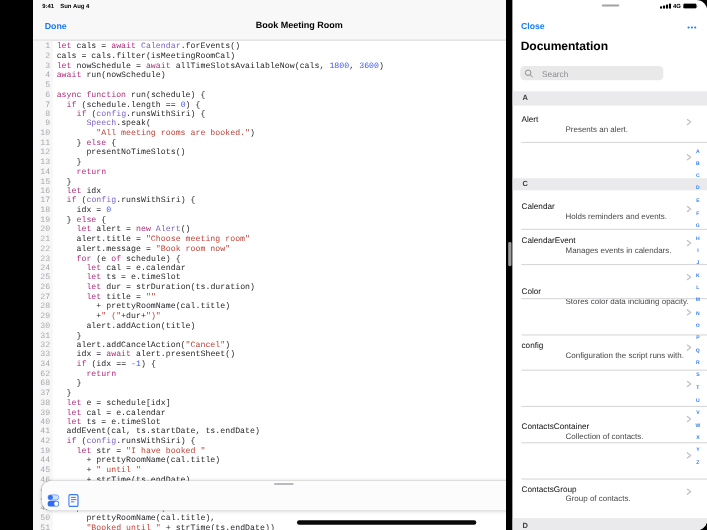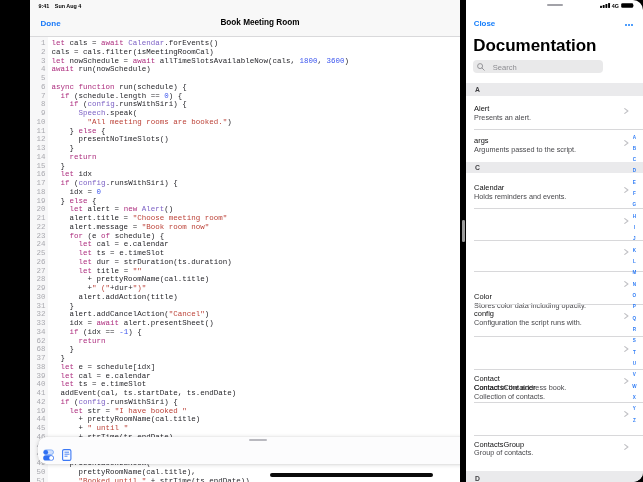--- a/index.html
+++ b/index.html
@@ -1,46 +1,46 @@
 <!DOCTYPE html>
 <html><head><meta charset="utf-8"><style>
 *{margin:0;padding:0;box-sizing:border-box;}
 html,body{width:643px;height:482px;background:#000;font-family:"Liberation Sans",sans-serif;}
 #screen{position:absolute;left:0;top:0;width:643px;height:482px;border-radius:10px;overflow:hidden;background:#000;}
 #left{position:absolute;left:0;top:0;width:460.3px;height:482px;background:#fff;overflow:hidden;margin-left:30px;}
 #lhead{position:absolute;left:0;top:0;width:100%;height:37.4px;background:#f8f8f8;border-bottom:0.8px solid #d9d9db;}
 #stat{position:absolute;left:8.4px;top:3.1px;font-size:5.4px;font-weight:700;color:#000;}
 #stat b{margin-left:5.6px;font-weight:700;}
 #done{position:absolute;left:10.6px;top:18.8px;font-size:8px;font-weight:700;color:#1878f8;}
-#ltitle{position:absolute;left:0;top:18.3px;width:460px;text-align:center;font-size:8.2px;font-weight:700;color:#000;}
+#ltitle{position:absolute;left:12px;top:18.3px;width:460px;text-align:center;font-size:8.2px;font-weight:700;color:#000;}
 #gutter{position:absolute;left:0;top:37.4px;width:17.6px;height:444.6px;background:#f7f7f8;}
 #code{position:absolute;left:0;top:39.22px;font-family:"Liberation Mono",monospace;font-size:7.48px;line-height:8.744px;color:#26262b;white-space:pre;letter-spacing:0.026px;}
 #code .ln{display:inline-block;width:15.6px;text-align:right;color:#a9a9af;margin-right:5.9px;}
 #code .k{color:#ad2d7e;}
 #code .s{color:#bc4238;}
 #code .n{color:#3b55ee;}
 #code .c{color:#7b5fc4;}
 #toolbar{position:absolute;left:7.5px;top:437.2px;width:446.9px;height:26.8px;background:rgb(252,252,253);border-radius:8.5px;box-shadow:0 0.5px 4px rgba(0,0,0,0.18),0 0 1px rgba(0,0,0,0.12);}
 #tbdash{position:absolute;left:211px;top:2.2px;width:18px;height:2px;border-radius:1px;background:#b9b9bf;}
 #homebar{position:absolute;left:240px;top:472.8px;width:163px;height:4px;border-radius:2px;background:#0a0a0a;}
 #divider{position:absolute;left:460.3px;top:0;width:6px;height:482px;background:#000;}
 #scrollnub{position:absolute;left:462.3px;top:220px;width:2.6px;height:22px;border-radius:1.3px;background:#9a9a9a;}
 #right{position:absolute;left:466.3px;top:0;width:176.7px;height:482px;background:#fff;overflow:hidden;}
 #rdash{position:absolute;left:80.6px;top:4px;width:15.8px;height:1.9px;border-radius:1px;background:#a2a2a8;}
 #close{position:absolute;left:7.4px;top:19px;font-size:7.9px;font-weight:700;color:#157efb;}
 #dots{position:absolute;left:158.4px;top:23.2px;width:10px;height:3px;}
 #dots i{position:absolute;top:0.4px;width:2.1px;height:2.1px;border-radius:50%;background:#157efb;}
-#rtitle{position:absolute;left:7.0px;top:35.7px;font-size:17px;font-weight:700;color:#000;letter-spacing:-0.05px;}
+#rtitle{position:absolute;left:7.0px;top:35.7px;font-size:11px;font-weight:700;color:#000;letter-spacing:-0.05px;}
 #search{position:absolute;left:6.6px;top:60.4px;width:130px;height:12.2px;border-radius:4px;background:#e9e9ea;}
 #search span{position:absolute;left:19.8px;top:2.5px;font-size:7.6px;color:#8c8c91;}
 .band{position:absolute;left:0;width:176.7px;background:#eaeaec;color:#3f3f42;font-size:6.8px;}
 .band b{position:absolute;left:8.6px;top:2.4px;font-weight:700;}
 .row{position:absolute;left:7.8px;}
 .rt{font-size:7.45px;color:#0f0f10;}
-.rs{font-size:7.25px;color:#48484c;margin-top:-0.3px;}
+.rs{font-size:7.25px;color:#48484c;margin-top:-0.3px;margin-left:40px;}
 .sep{position:absolute;left:7.8px;right:0;height:0.8px;background:#d8d8da;}
 .chev{position:absolute;left:157.3px;}
 #abc{position:absolute;left:163.6px;top:131.5px;width:9px;text-align:center;font-size:4.6px;font-weight:700;color:#2e7cf6;line-height:11.33px;}
 </style></head>
 <body>
 <div id="screen">
  <div id="left">
   <div id="lhead">
    <div id="stat">9:41<b>Sun Aug 4</b></div>
    <div id="done">Done</div>
@@ -154,61 +154,57 @@
   <div class="band" style="top:470.8px;height:11.2px">
         <b style="top:3.9px">D</b>
       </div>
   <div class="row" style="top:104.05px">
         <div class="rt">Alert</div>
         <div class="rs">Presents an alert.</div>
       </div>
 <svg class="chev" style="top:108.0px" width="5" height="6" viewBox="0 0 5 6">
         <path d="M0.8 0.6 L3.9 3 L0.8 5.4" fill="none" stroke="#c2c2c6" stroke-width="1.2" stroke-linecap="round" stroke-linejoin="round"></path>
       </svg>
-<div class="row" style="top:136.35px">
-        <div class="rt">args</div>
-        <div class="rs">Arguments passed to the script.</div>
-      </div>
 <svg class="chev" style="top:140.2px" width="5" height="6" viewBox="0 0 5 6">
         <path d="M0.8 0.6 L3.9 3 L0.8 5.4" fill="none" stroke="#c2c2c6" stroke-width="1.2" stroke-linecap="round" stroke-linejoin="round"></path>
       </svg>
 <div class="row" style="top:183.15px">
         <div class="rt">Calendar</div>
         <div class="rs">Holds reminders and events.</div>
       </div>
 <svg class="chev" style="top:187.0px" width="5" height="6" viewBox="0 0 5 6">
         <path d="M0.8 0.6 L3.9 3 L0.8 5.4" fill="none" stroke="#c2c2c6" stroke-width="1.2" stroke-linecap="round" stroke-linejoin="round"></path>
       </svg>
+<div class="row" style="top:213.85px">
+        <div class="rt">CalendarEvent</div>
+        <div class="rs">Manages events in calendars.</div>
+      </div>
 <svg class="chev" style="top:217.7px" width="5" height="6" viewBox="0 0 5 6">
         <path d="M0.8 0.6 L3.9 3 L0.8 5.4" fill="none" stroke="#c2c2c6" stroke-width="1.2" stroke-linecap="round" stroke-linejoin="round"></path>
       </svg>
 <svg class="chev" style="top:248.9px" width="5" height="6" viewBox="0 0 5 6">
         <path d="M0.8 0.6 L3.9 3 L0.8 5.4" fill="none" stroke="#c2c2c6" stroke-width="1.2" stroke-linecap="round" stroke-linejoin="round"></path>
       </svg>
-<div class="row" style="top:292px">
+<div class="row" style="top:260px">
         <div class="rt">Color</div>
         <div class="rs">Stores color data including opacity.</div>
       </div>
 <svg class="chev" style="top:280.9px" width="5" height="6" viewBox="0 0 5 6">
         <path d="M0.8 0.6 L3.9 3 L0.8 5.4" fill="none" stroke="#c2c2c6" stroke-width="1.2" stroke-linecap="round" stroke-linejoin="round"></path>
       </svg>
 <div class="row" style="top:309.25px">
         <div class="rt">config</div>
         <div class="rs">Configuration the script runs with.</div>
       </div>
 <svg class="chev" style="top:313.1px" width="5" height="6" viewBox="0 0 5 6">
         <path d="M0.8 0.6 L3.9 3 L0.8 5.4" fill="none" stroke="#c2c2c6" stroke-width="1.2" stroke-linecap="round" stroke-linejoin="round"></path>
       </svg>
 <svg class="chev" style="top:345.7px" width="5" height="6" viewBox="0 0 5 6">
         <path d="M0.8 0.6 L3.9 3 L0.8 5.4" fill="none" stroke="#c2c2c6" stroke-width="1.2" stroke-linecap="round" stroke-linejoin="round"></path>
       </svg>
-<div class="row" style="top:374.15px">
-        <div class="rt">Contact</div>
-        <div class="rs">Contact in the address book.</div>
-      </div>
 <svg class="chev" style="top:378.0px" width="5" height="6" viewBox="0 0 5 6">
         <path d="M0.8 0.6 L3.9 3 L0.8 5.4" fill="none" stroke="#c2c2c6" stroke-width="1.2" stroke-linecap="round" stroke-linejoin="round"></path>
       </svg>
 <div class="row" style="top:383px">
         <div class="rt">ContactsContainer</div>
         <div class="rs">Collection of contacts.</div>
       </div>
 <svg class="chev" style="top:410.6px" width="5" height="6" viewBox="0 0 5 6">
         <path d="M0.8 0.6 L3.9 3 L0.8 5.4" fill="none" stroke="#c2c2c6" stroke-width="1.2" stroke-linecap="round" stroke-linejoin="round"></path>
       </svg>

